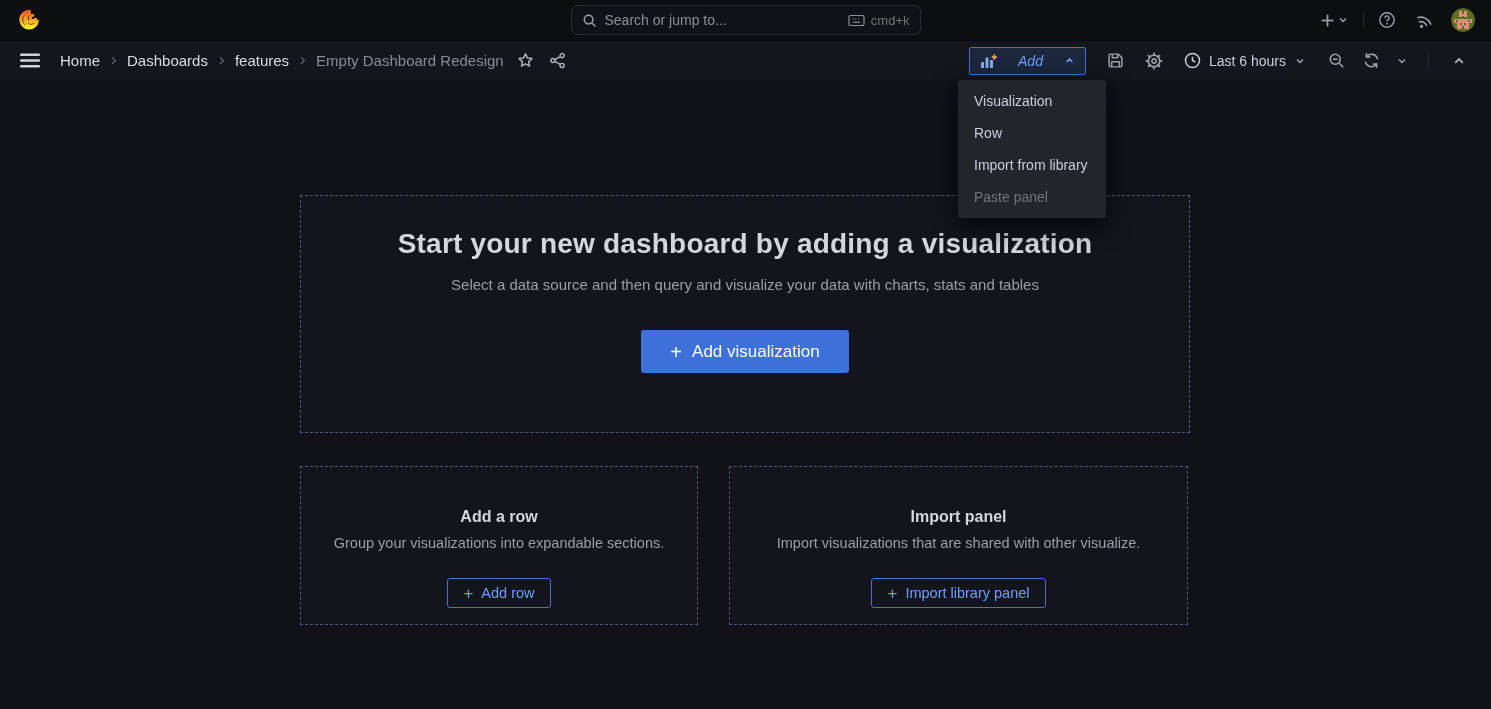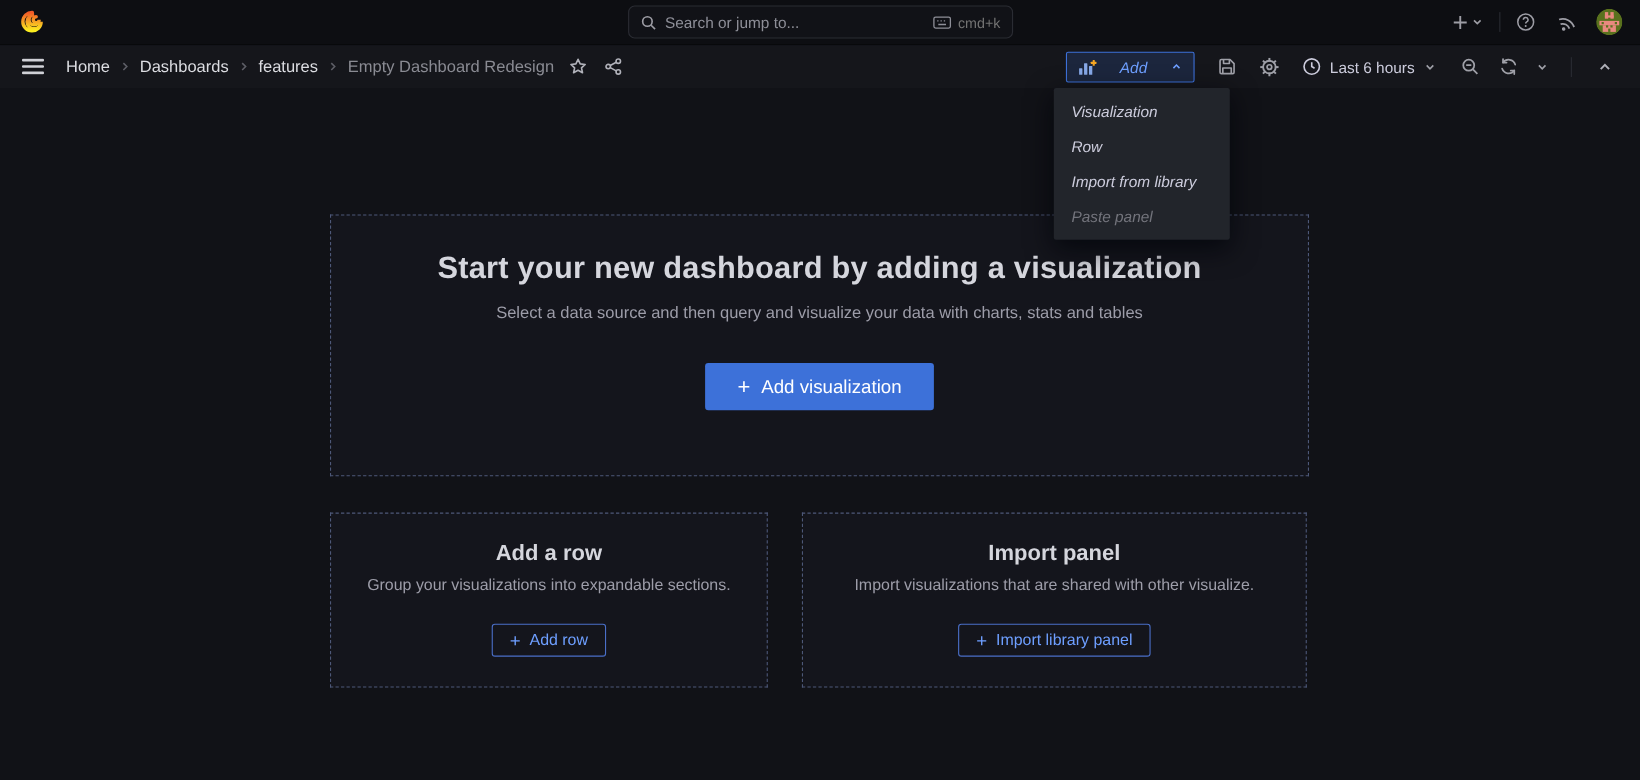--- a/index.html
+++ b/index.html
@@ -65,27 +65,26 @@
     border:1px solid #3d71d9; border-radius:2px;
     color:#6e9fff; font-size:14px; font-weight:500;
     cursor:pointer; margin-right:8px;font-style:italic;
   }
   .tool-icon { width:32px; height:32px; display:flex; align-items:center; justify-content:center; color:#9fa0a8; cursor:pointer; border-radius:2px; }
   .timepicker { display:flex; align-items:center; gap:8px; padding:0 8px; height:32px; color:#ccccdc; font-size:14px; font-weight:500; cursor:pointer; }
   .timepicker .caret { color:#9fa0a8; }
 
   
   .add-menu {
-    position:absolute; left:958px; top:80px; width:160px;
+    position:absolute; left:958px; top:80px; width:148px;
     background:#22252b;
     border-radius:2px;
     box-shadow:0 8px 24px rgba(1,4,9,0.75);
     padding:5px 0;
     z-index:30;
-    font-style:italic;
   }
   .add-menu .mi {
     height:32px; display:flex; align-items:center;
     padding:0 16px; font-size:14px; color:#ccccdc; cursor:pointer; white-space:nowrap;
   }
   .add-menu .mi.disabled { color:#73747c; cursor:default; }
 
   
   .dash-panel {
     position:absolute;
@@ -103,21 +102,21 @@
   .btn-primary {
     margin-top:34px;
     display:flex; align-items:center; gap:10px;
     height:43px; padding:0 29px;
     background:#3d71d9; border:none; border-radius:3px;
     color:#ffffff; font-size:17px; font-weight:500;
     font-family:inherit; cursor:pointer;
   }
   .btn-primary .plus { font-size:20px; font-weight:400; line-height:1; }
 
-  .small-title { margin-top:25px; font-size:20px; font-weight:700; color:#d5d6dd; }
+  .small-title { margin-top:41px; font-size:16px; font-weight:700; color:#d5d6dd; }
   .small-sub { margin-top:9px; font-size:14.5px; color:#9d9da9; }
   .btn-outline {
     margin-top:27px;
     display:flex; align-items:center; gap:8px;
     height:30px; padding:0 15px;
     background:transparent;
     border:1px solid #4a6fc8; border-radius:3px;
     color:#6e9fff; font-size:14.5px; font-weight:500;
     font-family:inherit; cursor:pointer;
   }

